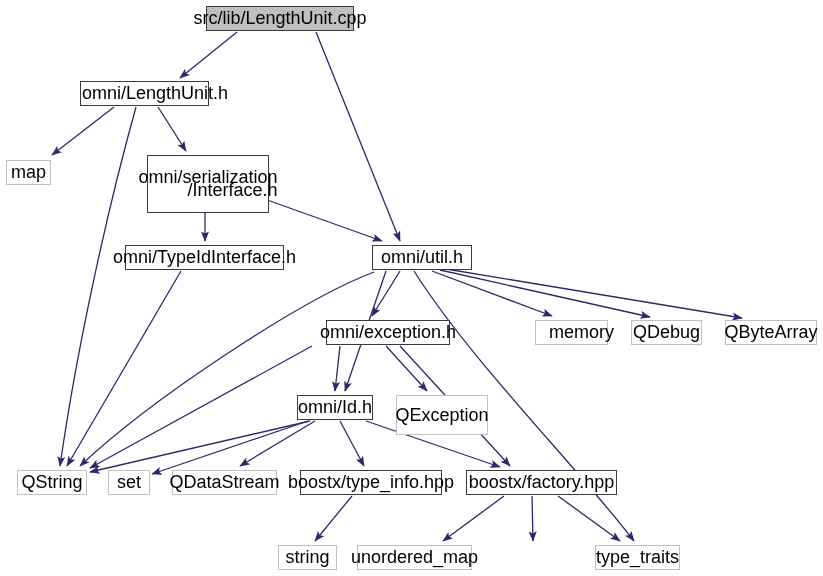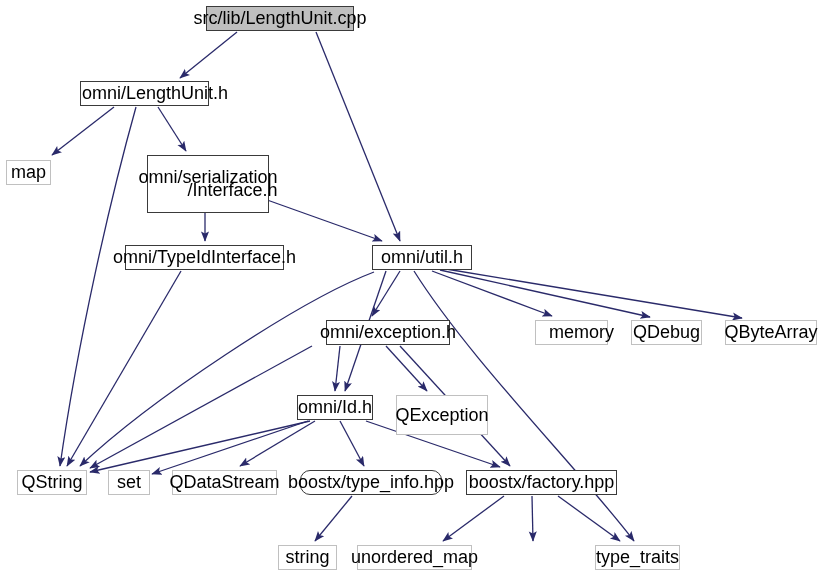--- a/index.html
+++ b/index.html
@@ -99,21 +99,21 @@
       <div class="node internal" style="left: 372px; top: 245px; width: 100px; height: 25px;">omni/util.h</div>
       <div class="node leaf" style="left: 535px; top: 320px; width: 73px; height: 25px; padding-left: 20px;">memory</div>
       <div class="node leaf" style="left: 631px; top: 320px; width: 71px; height: 25px;">QDebug</div>
       <div class="node leaf" style="left: 725px; top: 320px; width: 92px; height: 25px;">QByteArray</div>
       <div class="node internal" style="left: 294px; top: 320px; width: 124px; height: 25px; margin-left: 32px;">omni/exception.h</div>
       <div class="node internal" style="left: 297px; top: 395px; width: 76px; height: 25px;">omni/Id.h</div>
       <div class="node leaf" style="left: 396px; top: 395px; width: 92px; height: 40px;">QException</div>
       <div class="node leaf" style="left: 17px; top: 470px; width: 70px; height: 25px;">QString</div>
       <div class="node leaf" style="left: 108px; top: 470px; width: 42px; height: 25px;">set</div>
       <div class="node leaf" style="left: 172px; top: 470px; width: 105px; height: 25px;">QDataStream</div>
-      <div class="node internal" style="left: 300px; top: 470px; width: 142px; height: 25px; border-radius: 10px;">boostx/type_info.hpp</div>
+      <div class="node internal" style="left: 300px; top: 470px; width: 142px; height: 25px;">boostx/type_info.hpp</div>
       <div class="node internal" style="left: 466px; top: 470px; width: 151px; height: 25px;">boostx/factory.hpp</div>
       <div class="node leaf" style="left: 278px; top: 545px; width: 59px; height: 25px;">string</div>
       <div class="node leaf" style="left: 357px; top: 545px; width: 115px; height: 25px;">unordered_map</div>
       <div class="node leaf" style="left: 492px; top: 545px; width: 83px; height: 25px; margin-top: 32px;">functional</div>
       <div class="node leaf" style="left: 595px; top: 545px; width: 85px; height: 25px;">type_traits</div>
     </div>
 
 </div>
 
 </body></html>

